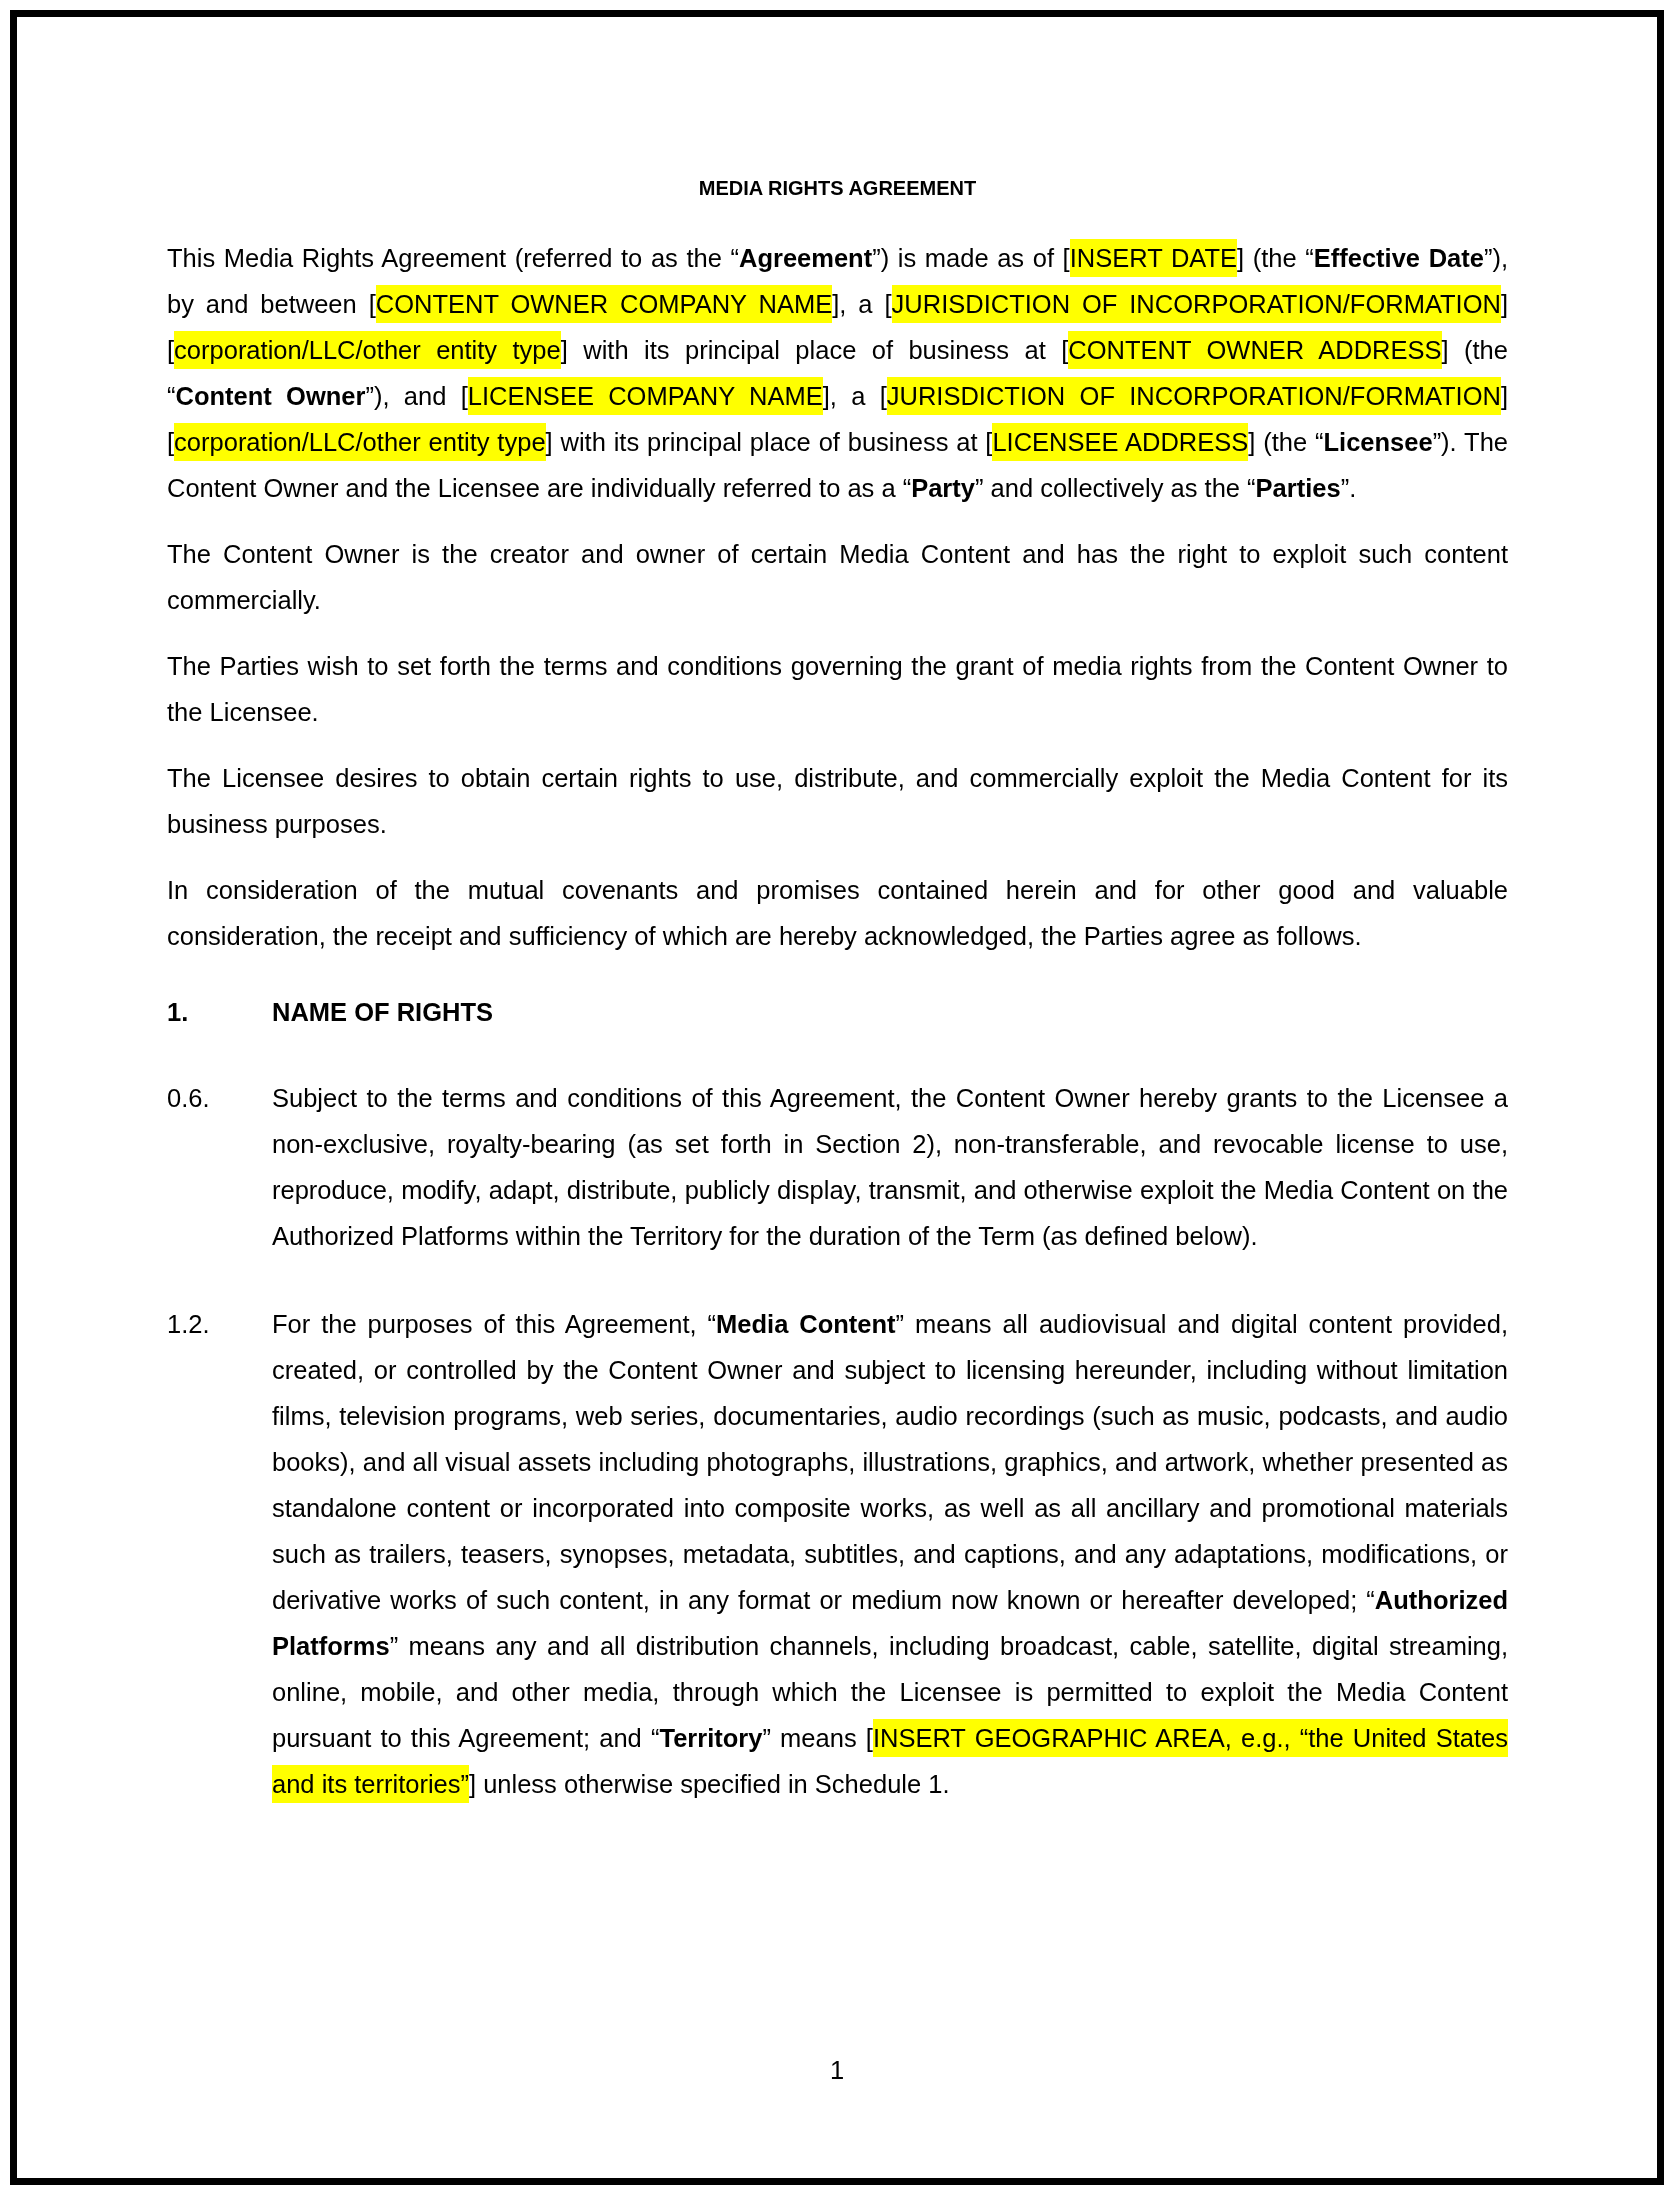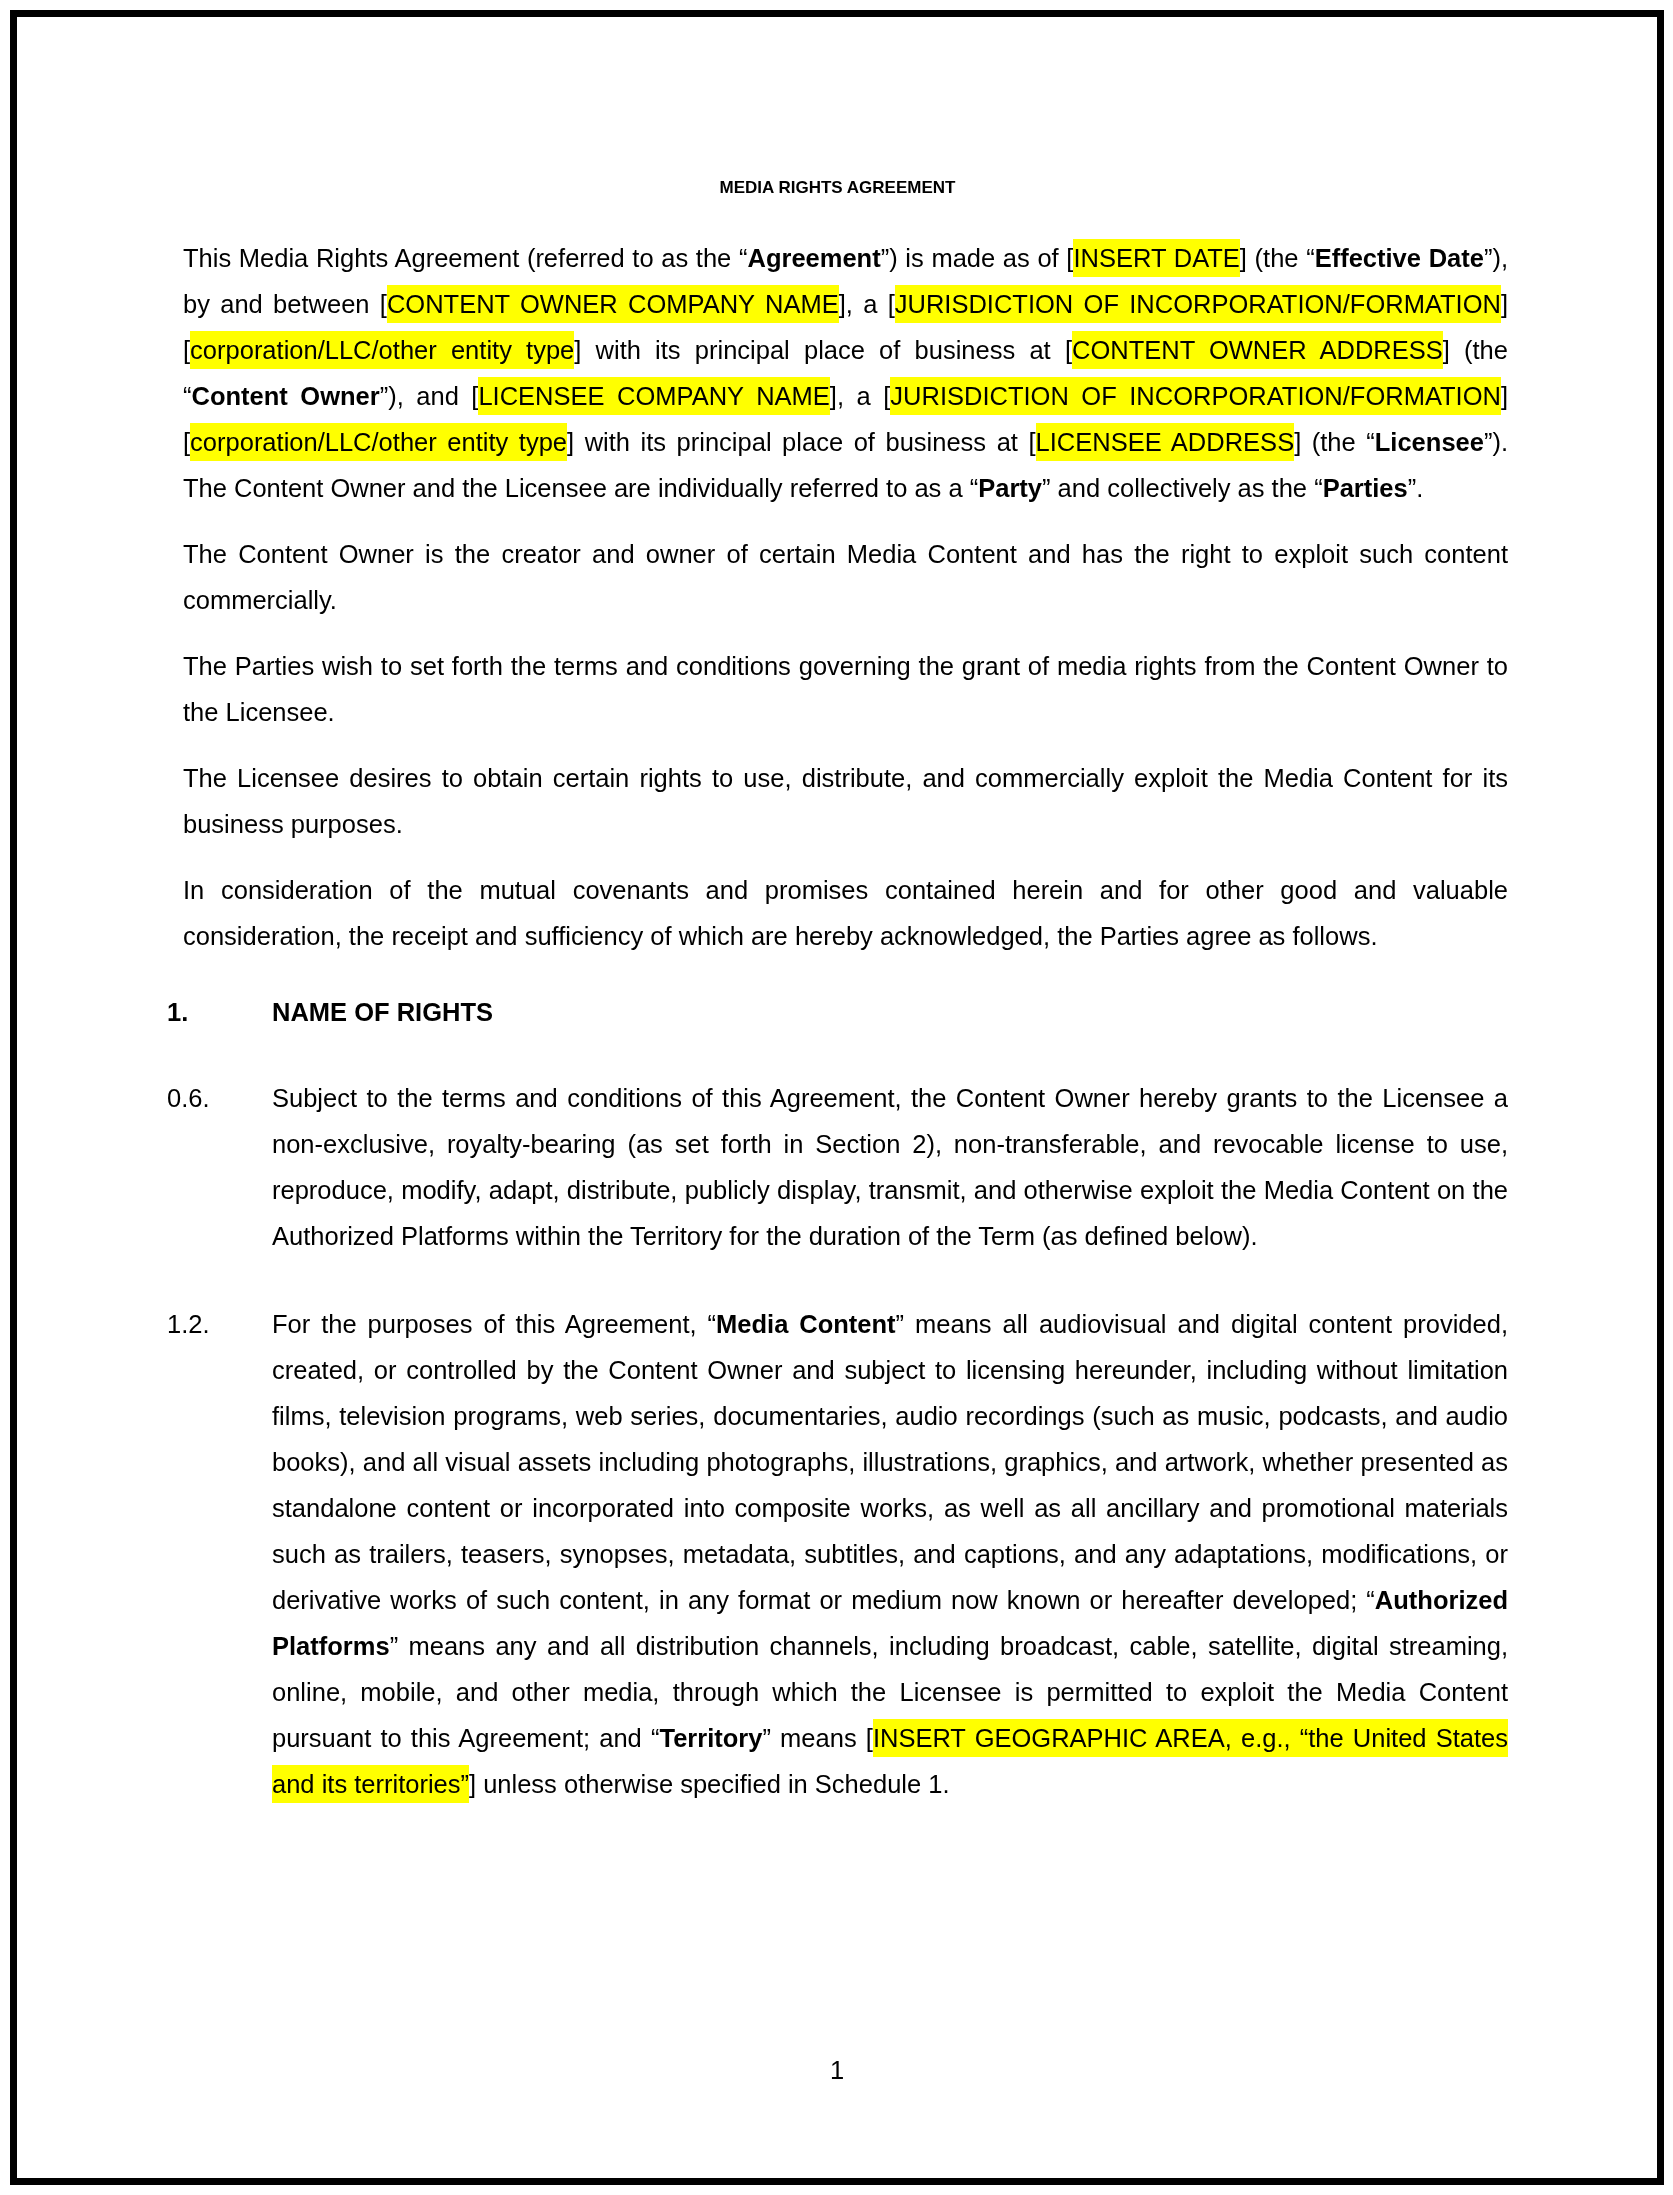--- a/index.html
+++ b/index.html
@@ -32,27 +32,27 @@
   .content {
     position: absolute;
     left: 167px;
     top: 165px;
     width: 1341px;
     font-size: 25.5px;
     line-height: 46px;
   }
   .doc-title {
     margin: 0 0 24px 0;
-    font-size: 17px;
+    font-size: 20px;
     line-height: 46px;
     font-weight: bold;
     text-align: center;
   }
   .para {
-    margin: 0 0 20px 16px;
+    margin: 0 0 20px 0;
     text-align: justify;
   }
   .item {
     position: relative;
     padding-left: 105px;
     text-align: justify;
     margin: 0 0 42px 0;
   }
   .item .num {
     position: absolute;

